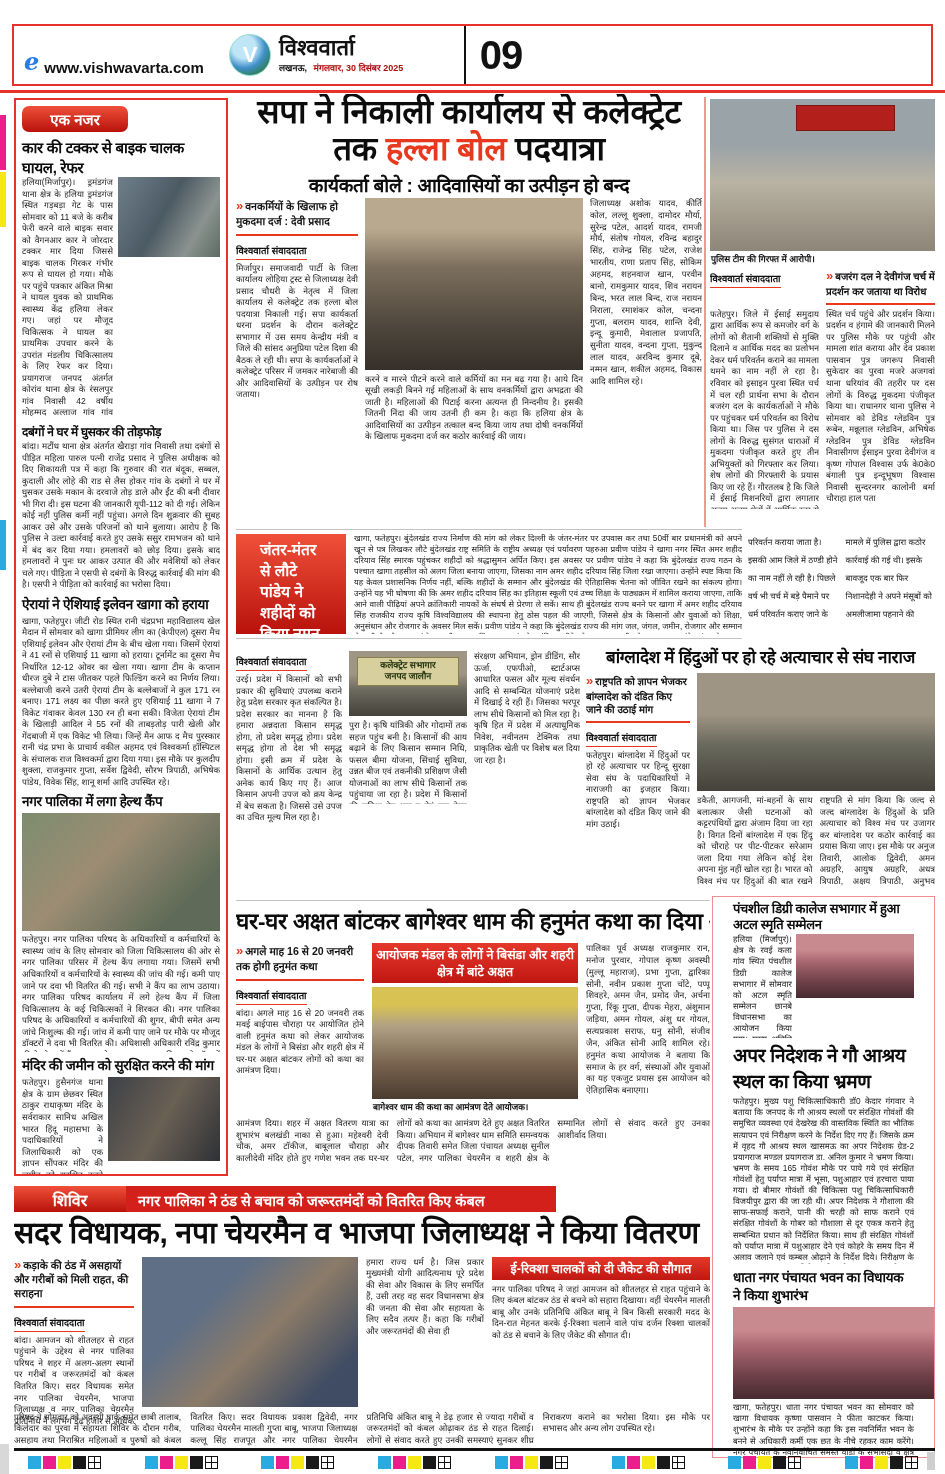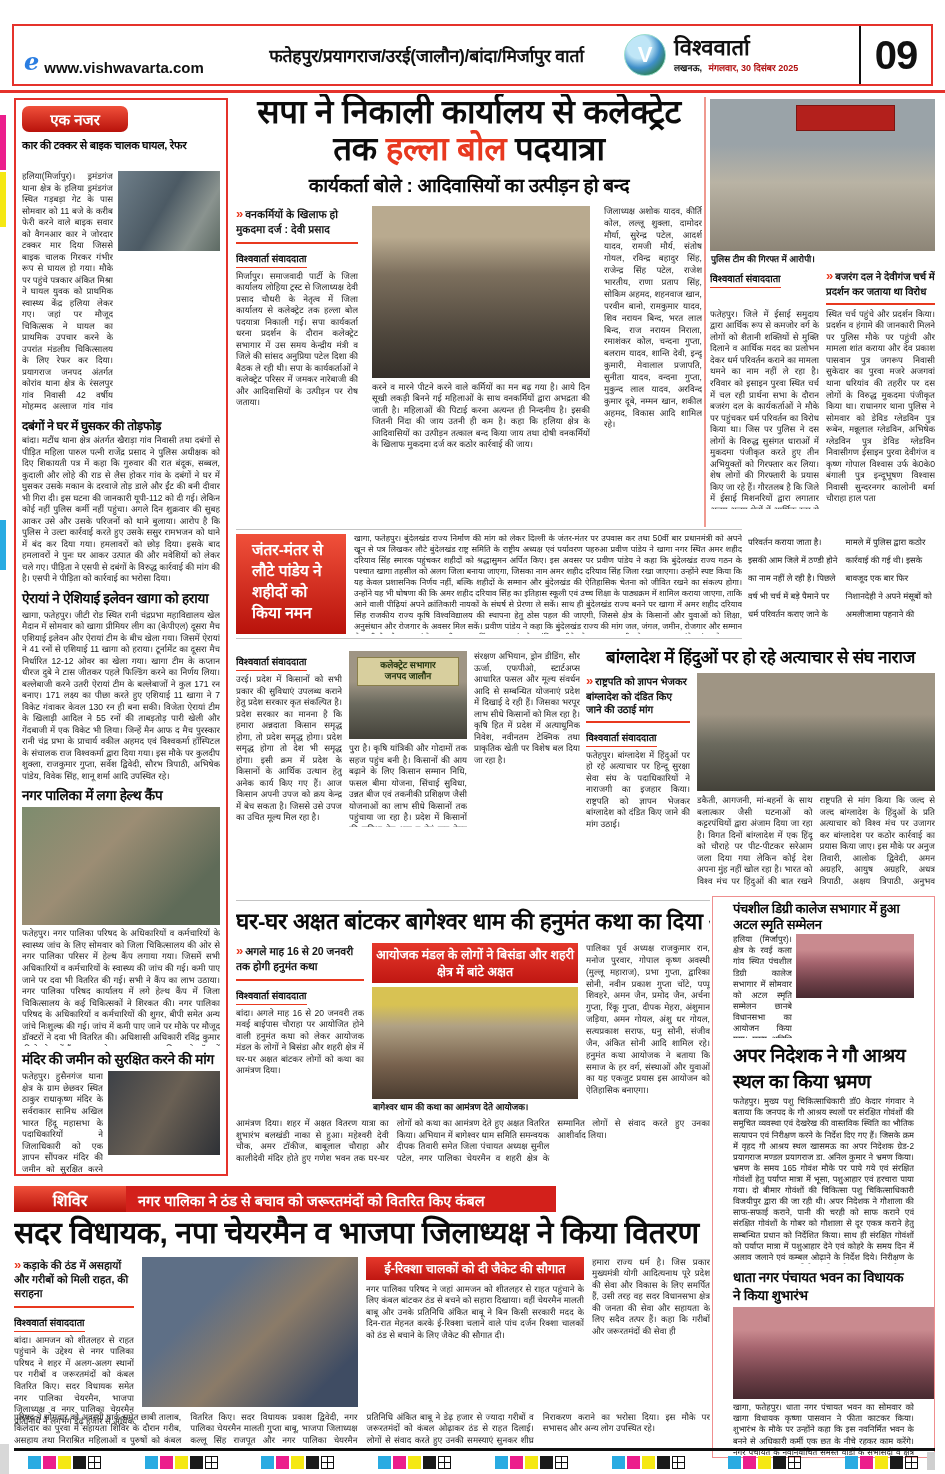--- a/index.html
+++ b/index.html
@@ -42,44 +42,41 @@
   <div class="abs" style="left:0;top:115px;width:6px;height:55px;background:#ec1e8c"></div>
   <div class="abs" style="left:0;top:172px;width:6px;height:55px;background:#f5e813"></div>
   <div class="abs" style="left:0;top:520px;width:6px;height:50px;background:#29abe2"></div>
   <div class="abs" style="left:0;top:1444px;width:9px;height:30px;background:#d8d8d8"></div>
 
   <div class="abs" style="left:12px;top:24px;width:921px;height:62px;border:2.5px solid #e5322b;display:flex;align-items:stretch">
     <div style="flex:0 0 215px;display:flex;align-items:flex-end;padding:0 0 8px 10px">
       <span style="color:#2a7de1;font-weight:bold;font-size:24px;font-family:'DejaVu Serif',serif;font-style:italic;margin-right:5px">e</span>
       <span class="b" style="font-size:15px">www.vishwavarta.com</span>
     </div>
-    <div style="flex:1;display:flex;align-items:center;justify-content:center">
-      <span class="b" style="font-size:17.5px;letter-spacing:-.2px">फतेहपुर/प्रयागराज/उरई(जालौन)/बांदा/मिर्जापुर वार्ता</span>
-    </div>
     <div style="flex:0 0 235px;display:flex;align-items:center;gap:8px">
       <div style="width:42px;height:42px;border-radius:50%;background:radial-gradient(circle at 35% 30%,#bfe6f7 0 30%,#3f8fc9 55%,#2a7b3a 85%);display:flex;align-items:center;justify-content:center;color:#fff;font-weight:bold;font-size:22px;border:1px solid #9dc">V</div>
       <div>
         <div class="b" style="font-size:22px;line-height:1.05">विश्ववार्ता</div>
         <div style="font-size:9px;margin-top:2px">
           <span class="b">लखनऊ,</span>
           <span class="b" style="color:#b00d0d;margin-left:4px">मंगलवार, 30 दिसंबर 2025</span>
         </div>
       </div>
     </div>
     <div style="flex:0 0 72px;border-left:2.5px solid #111;display:flex;align-items:center;justify-content:center">
       <span class="b" style="font-size:40px;letter-spacing:-1px">09</span>
     </div>
   </div>
   <div class="abs" style="left:0;top:90px;width:945px;height:2.5px;background:#e5322b"></div>
 
   <div class="abs" style="left:14px;top:98px;width:214px;height:1078px;border:2px solid #e5322b;padding:5px 6px;overflow:hidden">
     <div class="tag" style="width:106px;font-size:15px;padding:3px 0;text-align:center;border-radius:7px;margin:1px 0 5px 0">एक नजर</div>
 
     <div>
-      <div class="hl" style="font-size:11px;margin-bottom:19px">कार की टक्कर से बाइक चालक घायल, रेफर</div>
+      <div class="hl" style="font-size:15px;margin-bottom:0">कार की टक्कर से बाइक चालक घायल, रेफर</div>
       <div class="photo ph-room" style="float:right;width:102px;height:80px;margin:0 0 3px 5px"></div>
       <div class="body-txt" style="max-height:242px">हलिया(मिर्जापुर)। ड्रमंडगंज थाना क्षेत्र के हलिया ड्रमंडगंज स्थित गड़बड़ा गेट के पास सोमवार को 11 बजे के करीब फेरी करने वाले बाइक सवार को वैगनआर कार ने जोरदार टक्कर मार दिया जिससे बाइक चालक गिरकर गंभीर रूप से घायल हो गया। मौके पर पहुंचे पत्रकार अंकित मिश्रा ने घायल युवक को प्राथमिक स्वास्थ्य केंद्र हलिया लेकर गए। जहां पर मौजूद चिकित्सक ने घायल का प्राथमिक उपचार करने के उपरांत मंडलीय चिकित्सालय के लिए रेफर कर दिया। प्रयागराज जनपद अंतर्गत कोरांव थाना क्षेत्र के रंसलपुर गांव निवासी 42 वर्षीय मोहम्मद अल्ताज गांव गांव घूम कर बाइक से फेरी कर सामान बेचने का कार्य करते हैं। सोमवार को 11 बजे के करीब बाइक चालक जैसे ही ड्रमंडगंज थाना क्षेत्र के हलिया ड्रमंडगंज मार्ग स्थित गड़बड़ा धाम गेट के पास पहुंचे की पीछे से आ रही तेज रफ्तार वैगनार कार ने बाइक में जोरदार टक्कर मार दिया, जिससे बाइक चालक गिरकर गंभीर रूप से घायल हो गया। दुर्घटना के तत्काल बाद गड़बड़ा धाम से दर्शन पूजन कर वापस लौट रहे पत्रकार अंकित मिश्रा और मनोकामना मिश्रा ने घायल युवक को अपने निजी वाहन से प्राथमिक स्वास्थ्य केंद्र हलिया लेकर गए जहां पर मौजूद डॉ चीना सिंह के द्वारा घायल युवक का प्राथमिक उपचार करने के उपरांत युवक के दाहिने पैर की गंभीर चोट को देखते हुए मंडलीय चिकित्सालय रेफर कर दिया गया। घटना की सूचना पुलिस को दे दिया है पुलिस जांच में जुटी है।</div>
     </div>
 
     <div style="margin-top:4px">
       <div class="hl" style="font-size:12px;margin-bottom:1px">दबंगों ने घर में घुसकर की तोड़फोड़</div>
       <div class="body-txt" style="max-height:160px">बांदा। मटौंध थाना क्षेत्र अंतर्गत खैराड़ा गांव निवासी तथा दबंगों से पीड़ित महिला पारुल पत्नी राजेंद्र प्रसाद ने पुलिस अधीक्षक को दिए शिकायती पत्र में कहा कि गुरुवार की रात बंदूक, सब्बल, कुदाली और लोहे की राड से लैस होकर गांव के दबंगों ने घर में घुसकर उसके मकान के दरवाजे तोड़ डाले और ईंट की बनी दीवार भी गिरा दी। इस घटना की जानकारी यूपी-112 को दी गई। लेकिन कोई नहीं पुलिस कर्मी नहीं पहुंचा। अगले दिन शुक्रवार की सुबह आकर उसे और उसके परिजनों को थाने बुलाया। आरोप है कि पुलिस ने उल्टा कार्रवाई करते हुए उसके ससुर रामभजन को थाने में बंद कर दिया गया। हमलावरों को छोड़ दिया। इसके बाद हमलावरों ने पुनः घर आकर उत्पात की और मवेशियों को लेकर चले गए। पीड़िता ने एसपी से दबंगों के विरुद्ध कार्रवाई की मांग की है। एसपी ने पीड़िता को कार्रवाई का भरोसा दिया।</div>
     </div>
 
     <div style="margin-top:4px">
@@ -98,21 +95,21 @@
       <div class="photo ph-men" style="float:right;width:112px;height:84px;margin:0 0 3px 5px"></div>
       <div class="body-txt" style="max-height:150px">फतेहपुर। हुसैनगंज थाना क्षेत्र के ग्राम छेछवर स्थित ठाकुर राधाकृष्ण मंदिर के सर्वराकार सानिध अखिल भारत हिंदू महासभा के पदाधिकारियों ने जिलाधिकारी को एक ज्ञापन सौंपकर मंदिर की जमीन को सुरक्षित करने की मांग की। मंदिर के सर्वराकार जमुन प्रसाद त्रिवेदी सोमवार को हिंदू महासभा के वरिष्ठ प्रदेश उपाध्यक्ष मनोज त्रिवेदी के साथ कलेक्ट्रेट पहुंचे और जिलाधिकारी को एक ज्ञापन सौंपकर बताया कि रकबा 2844 मंदिर का है। पिछले दिनों एक तथाकथित चकरोड को लेकर नाप हुई जो कि पूर्णतः असत्य व गलत हुई। मंदिर की जमीन से ही चकरोड निकालने हेतु अनुपस्थिति में निशान लगाए गए। जो भूमाफियाओं का कुत्सित प्रयास है। लगभग 70 वर्षों से यहां पर कोई चकरोड नहीं था। मांग किया कि रकबा नं0 2844 में हुई कार्रवाई को स्थगित व सुरक्षित रखने के लिए पुनः जांच व नाप की कार्रवाई कराई जाए। इस मौके पर राजेन्द्र प्रसाद त्रिवेदी, अभिलाष चन्द्र त्रिवेदी एडवोकेट भी मौजूद रहे।</div>
     </div>
   </div>
 
   <div class="abs" style="left:236px;top:94px;width:466px;height:433px;overflow:hidden">
     <div class="hl ctr" style="font-size:33px;line-height:1.12">
       <span>सपा ने निकाली कार्यालय से कलेक्ट्रेट तक </span><span class="red">हल्ला बोल</span><span> पदयात्रा</span>
     </div>
     <div class="hl ctr" style="font-size:19px;margin-top:4px">कार्यकर्ता बोले : आदिवासियों का उत्पीड़न हो बन्द</div>
-    <div style="display:flex;gap:14px;margin-top:8px;height:315px">
+    <div style="display:flex;gap:7px;height:315px">
       <div style="flex:0 0 122px">
         <div class="pull"><span class="chev">»</span><span>वनकर्मियों के खिलाफ हो मुकदमा दर्ज : देवी प्रसाद</span></div>
         <hr class="pull-rule">
         <div class="byline">विश्ववार्ता संवाददाता</div>
         <div class="body-txt" style="max-height:228px">मिर्जापुर। समाजवादी पार्टी के जिला कार्यालय लोहिया ट्रस्ट से जिलाध्यक्ष देवी प्रसाद चौधरी के नेतृत्व में जिला कार्यालय से कलेक्ट्रेट तक हल्ला बोल पदयात्रा निकाली गई। सपा कार्यकर्ता धरना प्रदर्शन के दौरान कलेक्ट्रेट सभागार में उस समय केन्द्रीय मंत्री व जिले की सांसद अनुप्रिया पटेल दिशा की बैठक ले रही थी। सपा के कार्यकर्ताओं ने कलेक्ट्रेट परिसर में जमकर नारेबाजी की और आदिवासियों के उत्पीड़न पर रोष जताया।</div>
       </div>
       <div style="flex:0 0 218px">
         <div class="photo ph-rally" style="width:218px;height:172px"></div>
         <div class="body-txt" style="margin-top:4px;max-height:136px">करने व मारने पीटने करने वाले कर्मियों का मन बढ़ गया है। आये दिन सूखी लकड़ी बिनने गई महिलाओं के साथ वनकर्मियों द्वारा अभद्रता की जाती है। महिलाओं की पिटाई करना अत्यन्त ही निन्दनीय है। इसकी जितनी निंदा की जाय उतनी ही कम है। कहा कि हलिया क्षेत्र के आदिवासियों का उत्पीड़न तत्काल बन्द किया जाय तथा दोषी वनकर्मियों के खिलाफ मुकदमा दर्ज कर कठोर कार्रवाई की जाय।</div>
       </div>
@@ -138,36 +135,36 @@
         <hr class="pull-rule">
       </div>
     </div>
     <div style="display:flex;gap:7px">
       <div class="body-txt" style="flex:1;max-height:200px">फतेहपुर। जिले में ईसाई समुदाय द्वारा आर्थिक रूप से कमजोर वर्ग के लोगों को शैतानी शक्तियों से मुक्ति दिलाने व आर्थिक मदद का प्रलोभन देकर धर्म परिवर्तन कराने का मामला थमने का नाम नहीं ले रहा है। रविवार को इसाइन पुरवा स्थित चर्च में चल रही प्रार्थना सभा के दौरान बजरंग दल के कार्यकर्ताओं ने मौके पर पहुंचकर धर्म परिवर्तन का विरोध किया था। जिस पर पुलिस ने दस लोगों के विरुद्ध सुसंगत धाराओं में मुकदमा पंजीकृत करते हुए तीन अभियुक्तों को गिरफ्तार कर लिया। शेष लोगों की गिरफ्तारी के प्रयास किए जा रहे हैं। गौरतलब है कि जिले में ईसाई मिशनरियों द्वारा लगातार अलग-अलग क्षेत्रों में आर्थिक रूप से कमजोर लोगों को आर्थिक मदद का प्रलोभन देकर धर्म</div>
       <div class="body-txt" style="flex:1;max-height:200px">स्थित चर्च पहुंचे और प्रदर्शन किया। प्रदर्शन व हंगामे की जानकारी मिलने पर पुलिस मौके पर पहुंची और मामला शांत कराया और देव प्रकाश पासवान पुत्र जगरूप निवासी सुकेदार का पुरवा मजरे अजगवां थाना धरियांव की तहरीर पर दस लोगों के विरुद्ध मुकदमा पंजीकृत किया था। राधानगर थाना पुलिस ने सोमवार को डेविड ग्लेडविन पुत्र रूबेन, मन्नूलाल ग्लेडविन, अभिषेक ग्लेडविन पुत्र डेविड ग्लेडविन निवासीगण ईसाइन पुरवा देवीगंज व कृष्ण गोपाल विश्वास उर्फ के0के0 बंगाली पुत्र इन्दूभूषण विश्वास निवासी सुन्दरनगर कालोनी बर्मा चौराहा हाल पता</div>
     </div>
   </div>
 
   <div class="abs hairline" style="left:236px;top:529px;width:506px;height:110px;border-bottom:1px solid #c3c3c3;display:flex;gap:8px;padding:4px 0;overflow:hidden">
-    <div class="tag" style="flex:0 0 110px;font-size:15.5px;line-height:1.35;padding:6px 16px">जंतर-मंतर से लौटे पांडेय ने शहीदों को किया नमन</div>
+    <div class="tag" style="flex:0 0 110px;font-size:15.5px;line-height:1.35;padding:6px 24px">जंतर-मंतर से लौटे पांडेय ने शहीदों को किया नमन</div>
     <div class="body-txt" style="flex:1;font-size:8.2px;max-height:100px">खागा, फतेहपुर। बुंदेलखंड राज्य निर्माण की मांग को लेकर दिल्ली के जंतर-मंतर पर उपवास कर तथा 50वीं बार प्रधानमंत्री को अपने खून से पत्र लिखकर लौटे बुंदेलखंड राष्ट्र समिति के राष्ट्रीय अध्यक्ष एवं पर्यावरण पहरुआ प्रवीण पांडेय ने खागा नगर स्थित अमर शहीद दरियाव सिंह स्मारक पहुंचकर शहीदों को श्रद्धासुमन अर्पित किए। इस अवसर पर प्रवीण पांडेय ने कहा कि बुंदेलखंड राज्य गठन के पश्चात खागा तहसील को अलग जिला बनाया जाएगा, जिसका नाम अमर शहीद दरियाव सिंह जिला रखा जाएगा। उन्होंने स्पष्ट किया कि यह केवल प्रशासनिक निर्णय नहीं, बल्कि शहीदों के सम्मान और बुंदेलखंड की ऐतिहासिक चेतना को जीवित रखने का संकल्प होगा। उन्होंने यह भी घोषणा की कि अमर शहीद दरियाव सिंह का इतिहास स्कूली एवं उच्च शिक्षा के पाठ्यक्रम में शामिल कराया जाएगा, ताकि आने वाली पीढ़ियां अपने क्रांतिकारी नायकों के संघर्ष से प्रेरणा ले सकें। साथ ही बुंदेलखंड राज्य बनने पर खागा में अमर शहीद दरियाव सिंह राजकीय राज्य कृषि विश्वविद्यालय की स्थापना हेतु ठोस पहल की जाएगी, जिससे क्षेत्र के किसानों और युवाओं को शिक्षा, अनुसंधान और रोजगार के अवसर मिल सकें। प्रवीण पांडेय ने कहा कि बुंदेलखंड राज्य की मांग जल, जंगल, जमीन, रोजगार और सम्मान से जुड़ी है और यह आंदोलन पूरी तरह अहिंसात्मक एवं लोकतांत्रिक तरीके से तब तक जारी रहेगा, जब तक बुंदेलखंड को उसका संवैधानिक अधिकार प्राप्त नहीं हो जाता।</div>
   </div>
   <div class="abs" style="left:748px;top:531px;width:187px;height:106px;overflow:hidden;column-count:2;column-gap:8px">
     <span class="body-txt" style="font-size:8.4px">परिवर्तन कराया जाता है। इसकी आम जिले में ठण्डी होने का नाम नहीं ले रही है। पिछले वर्ष भी चर्च में बड़े पैमाने पर धर्म परिवर्तन कराए जाने के मामले में पुलिस द्वारा कठोर कार्रवाई की गई थी। इसके बावजूद एक बार फिर निशानदेही ने अपने मंसूबों को अमलीजामा पहनाने की कवायद शुरू कर दी थी। जैसे ही इसकी जानकारी बजरंग दल के कार्यकर्ताओं को हुई तो वह इसाइन पुरवा</span>
     
   </div>
 
   <div class="abs" style="left:236px;top:645px;width:344px;height:250px;overflow:hidden">
     <div style="display:flex;gap:7px;margin-top:6px;height:180px">
       <div style="flex:1">
         <div class="byline">विश्ववार्ता संवाददाता</div>
         <div class="body-txt" style="max-height:160px">उरई। प्रदेश में किसानों को सभी प्रकार की सुविधाएं उपलब्ध कराने हेतु प्रदेश सरकार कृत संकल्पित है। प्रदेश सरकार का मानना है कि हमारा अन्नदाता किसान समृद्ध होगा, तो प्रदेश समृद्ध होगा। प्रदेश समृद्ध होगा तो देश भी समृद्ध होगा। इसी क्रम में प्रदेश के किसानों के आर्थिक उत्थान हेतु अनेक कार्य किए गए हैं। आज किसान अपनी उपज को क्रय केन्द्र में बेच सकता है। जिससे उसे उपज का उचित मूल्य मिल रहा है।</div>
       </div>
       <div style="flex:0 0 118px">
-        <div class="photo ph-office" style="width:118px;height:88px">
+        <div class="photo ph-office" style="width:118px;height:65px">
           <div style="position:absolute;left:8px;top:6px;right:8px;background:#d8cf9e;border:1px solid #8a7f4a;color:#23350f;font-weight:bold;font-size:9px;text-align:center;padding:2px 0;line-height:1.25">
             <div>कलेक्ट्रेट सभागार</div>
             <div>जनपद जालौन</div>
           </div>
         </div>
         <div class="body-txt" style="margin-top:4px;max-height:84px">पुरा है। कृषि यांत्रिकी और गोदामों तक सहज पहुंच बनी है। किसानों की आय बढ़ाने के लिए किसान सम्मान निधि, फसल बीमा योजना, सिंचाई सुविधा, उन्नत बीज एवं तकनीकी प्रशिक्षण जैसी योजनाओं का लाभ सीधे किसानों तक पहुंचाया जा रहा है। प्रदेश में किसानों की सुविधा हेतु धान व गेहूं क्रय केन्द्र स्थापित किए गए हैं।</div>
       </div>
       <div style="flex:1">
         <div class="body-txt" style="max-height:180px">संरक्षण अभियान, ड्रोन डीडिंग, सौर ऊर्जा, एफपीओ, स्टार्टअप्स आधारित फसल और मूल्य संवर्धन आदि से सम्बन्धित योजनाएं प्रदेश में दिखाई दे रही हैं। जिसका भरपूर लाभ सीधे किसानों को मिल रहा है। कृषि हित में प्रदेश में अत्याधुनिक निवेश, नवीनतम टेक्निक तथा प्राकृतिक खेती पर विशेष बल दिया जा रहा है।</div>
       </div>
@@ -242,30 +239,30 @@
     </div>
     <div class="hl" style="font-size:30px;line-height:1.15;margin-top:4px">सदर विधायक, नपा चेयरमैन व भाजपा जिलाध्यक्ष ने किया वितरण</div>
     <div style="display:flex;gap:8px;margin-top:6px;height:150px">
       <div style="flex:0 0 120px">
         <div class="pull"><span class="chev">»</span><span>कड़ाके की ठंड में असहायों और गरीबों को मिली राहत, की सराहना</span></div>
         <hr class="pull-rule">
         <div class="byline">विश्ववार्ता संवाददाता</div>
         <div class="body-txt" style="max-height:92px">बांदा। आमजन को शीतलहर से राहत पहुंचाने के उद्देश्य से नगर पालिका परिषद ने शहर में अलग-अलग स्थानों पर गरीबों व जरूरतमंदों को कंबल वितरित किए। सदर विधायक समेत नगर पालिका चेयरमैन, भाजपा जिलाध्यक्ष व नगर पालिका चेयरमैन प्रतिनिधि ने लगभग डेढ़ हजार से अधिक गरीबों व जरूरतमंदों को कंबलों की सौगात दी। कड़कपाक ठंड में कंबल पाकर असहायों व गरीबों को राहत मिली। शीतलहर से बचाव को नगर पालिका</div>
       </div>
       <div class="photo ph-blanket" style="flex:0 0 216px;height:150px"></div>
+      <div style="flex:1">
+        <div class="body-txt" style="max-height:150px">हमारा राज्य धर्म है। जिस प्रकार मुख्यमंत्री योगी आदित्यनाथ पूरे प्रदेश की सेवा और विकास के लिए समर्पित हैं, उसी तरह वह सदर विधानसभा क्षेत्र की जनता की सेवा और सहायता के लिए सदैव तत्पर हैं। कहा कि गरीबों और जरूरतमंदों की सेवा ही</div>
+      </div>
       <div style="flex:0 0 218px">
         <div class="banner" style="font-size:12.5px;padding:3px 4px;position:relative">
           <span>ई-रिक्शा चालकों को दी जैकेट की सौगात</span>
           
         </div>
         <div class="body-txt" style="margin-top:4px;max-height:118px">नगर पालिका परिषद ने जहां आमजन को शीतलहर से राहत पहुंचाने के लिए कंबल बांटकर ठंड से बचने को सहारा दिखाया। वहीं चेयरमैन मालती बाबू और उनके प्रतिनिधि अंकित बाबू ने बिन किसी सरकारी मदद के दिन-रात मेहनत करके ई-रिक्शा चलाने वाले पांच दर्जन रिक्शा चालकों को ठंड से बचाने के लिए जैकेट की सौगात दी।</div>
       </div>
-      <div style="flex:1">
-        <div class="body-txt" style="max-height:150px">हमारा राज्य धर्म है। जिस प्रकार मुख्यमंत्री योगी आदित्यनाथ पूरे प्रदेश की सेवा और विकास के लिए समर्पित हैं, उसी तरह वह सदर विधानसभा क्षेत्र की जनता की सेवा और सहायता के लिए सदैव तत्पर हैं। कहा कि गरीबों और जरूरतमंदों की सेवा ही</div>
-      </div>
     </div>
     <div class="body-txt" style="margin-top:5px;column-count:4;column-gap:9px;max-height:46px">परिषद ने सोमवार को अवस्थी पार्क समेत छाबी तालाब, किलेदार का पुरवा में सहायता शिविर के दौरान गरीब, असहाय तथा निराश्रित महिलाओं व पुरुषों को कंबल वितरित किए। सदर विधायक प्रकाश द्विवेदी, नगर पालिका चेयरमैन मालती गुप्ता बाबू, भाजपा जिलाध्यक्ष कल्लू सिंह राजपूत और नगर पालिका चेयरमैन प्रतिनिधि अंकित बाबू ने डेढ़ हजार से ज्यादा गरीबों व जरूरतमंदों को कंबल ओढ़ाकर ठंड से राहत दिलाई। लोगों से संवाद करते हुए उनकी समस्याएं सुनकर शीघ्र निराकरण कराने का भरोसा दिया। इस मौके पर सभासद और अन्य लोग उपस्थित रहे।</div>
   </div>
 
   <div class="abs" style="left:14px;top:1448px;width:921px;height:3px;background:#111"></div>
   <div class="abs" style="left:28px;top:1456px;width:890px;display:flex;justify-content:space-between">
     <div class="cmyk-group">
         <span class="sq" style="background:#29abe2"></span>
         <span class="sq" style="background:#ec1e8c"></span>
         <span class="sq" style="background:#f5e813"></span>

